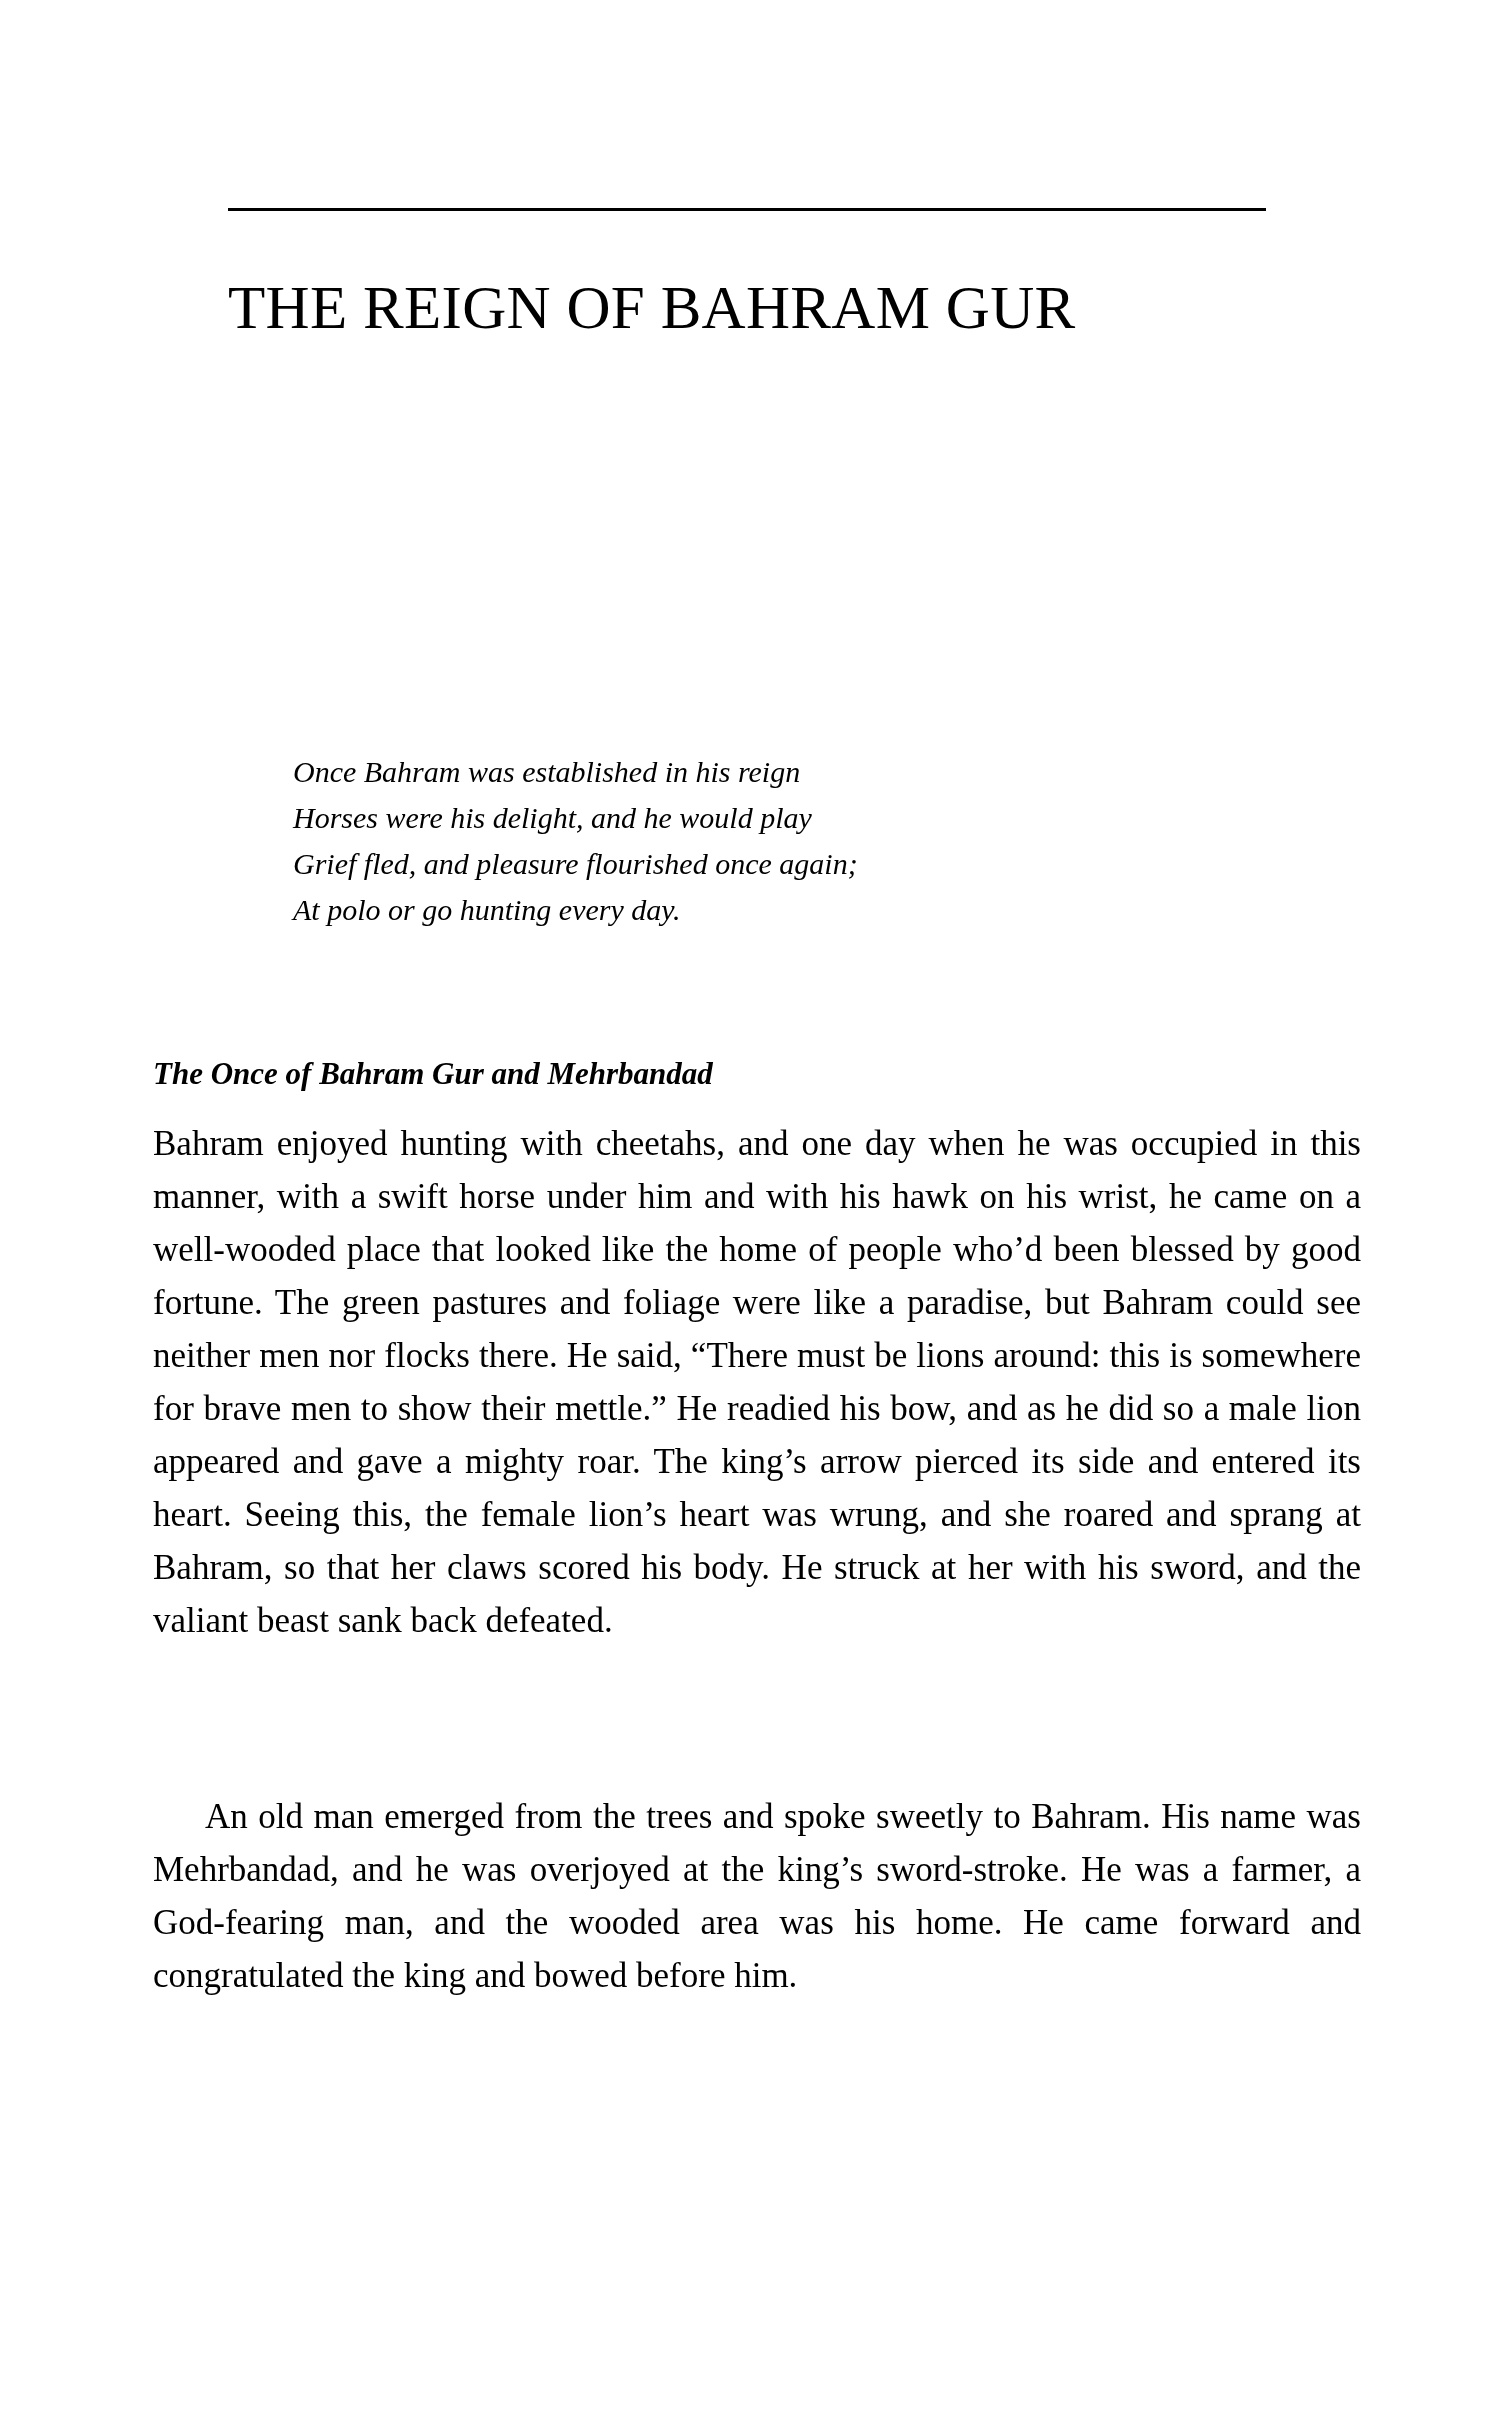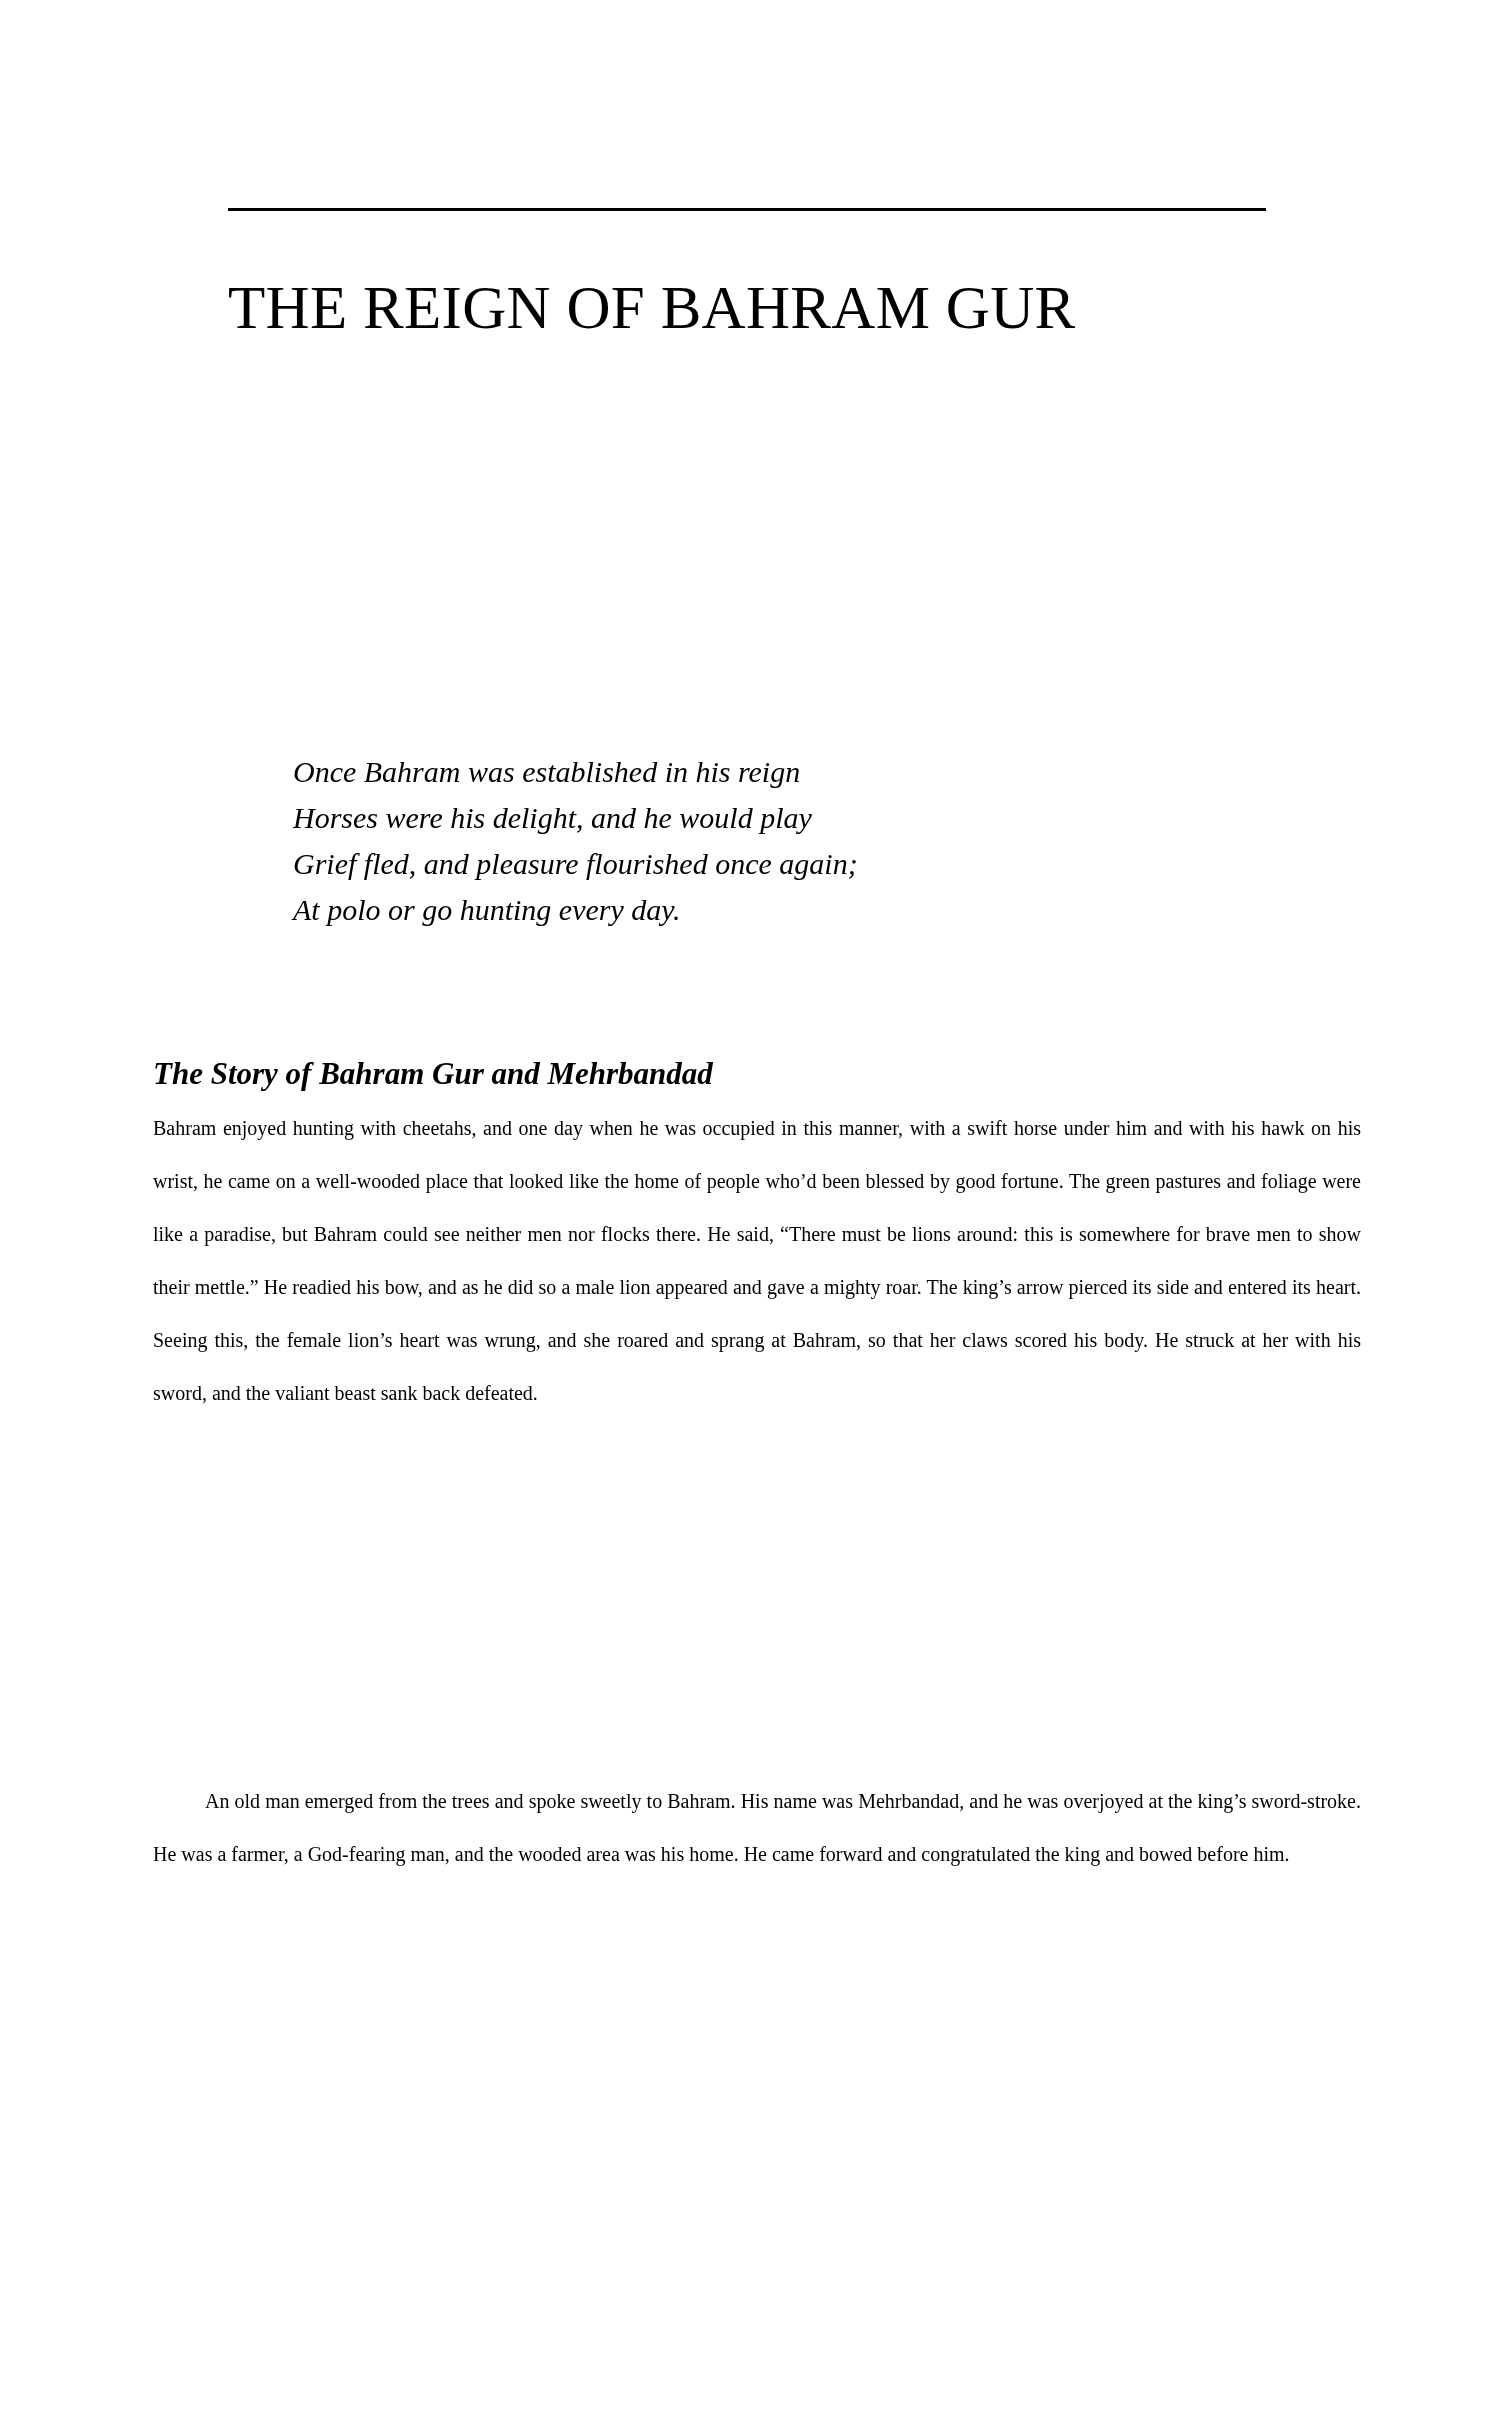--- a/index.html
+++ b/index.html
@@ -78,21 +78,21 @@
     font-weight: bold;
     font-style: italic;
     white-space: nowrap;
   }
 
   
   .body-text {
     position: absolute;
     left: 137px;
     width: 1208px;
-    font-size: 20px;
+    font-size: 35px;
     line-height: 53px;
     text-align: justify;
     text-justify: inter-word;
     hyphens: none;
   }
   .body-text.indent {
     text-indent: 52px;
   }
   #para-1 { top: 1082px; }
   #para-2 { top: 1755px; }
@@ -106,21 +106,21 @@
 
   <h1 class="chapter-title">THE REIGN OF BAHRAM GUR</h1>
 
   <div class="verse" id="verse-opening">
     <span class="line">Once Bahram was established in his reign</span>
     <span class="line">Horses were his delight, and he would play</span>
     <span class="line">Grief fled, and pleasure flourished once again;</span>
     <span class="line">At polo or go hunting every day.</span>
   </div>
 
-  <h2 class="section-heading">The Story of Bahram Gur and Mehrbandad</h2>
+  <h2 class="section-heading">The Once of Bahram Gur and Mehrbandad</h2>
 
   <p class="body-text" id="para-1">Bahram enjoyed hunting with cheetahs, and one day when he was occupied in this manner, with a swift horse under him and with his hawk on his wrist, he came on a well-wooded place that looked like the home of people who’d been blessed by good fortune. The green pastures and foliage were like a paradise, but Bahram could see neither men nor flocks there. He said, “There must be lions around: this is somewhere for brave men to show their mettle.” He readied his bow, and as he did so a male lion appeared and gave a mighty roar. The king’s arrow pierced its side and entered its heart. Seeing this, the female lion’s heart was wrung, and she roared and sprang at Bahram, so that her claws scored his body. He struck at her with his sword, and the valiant beast sank back defeated.</p>
 
   <p class="body-text indent" id="para-2">An old man emerged from the trees and spoke sweetly to Bahram. His name was Mehrbandad, and he was overjoyed at the king’s sword-stroke. He was a farmer, a God-fearing man, and the wooded area was his home. He came forward and congratulated the king and bowed before him.</p>
 
 
 </div>
 
 
 </body></html>

